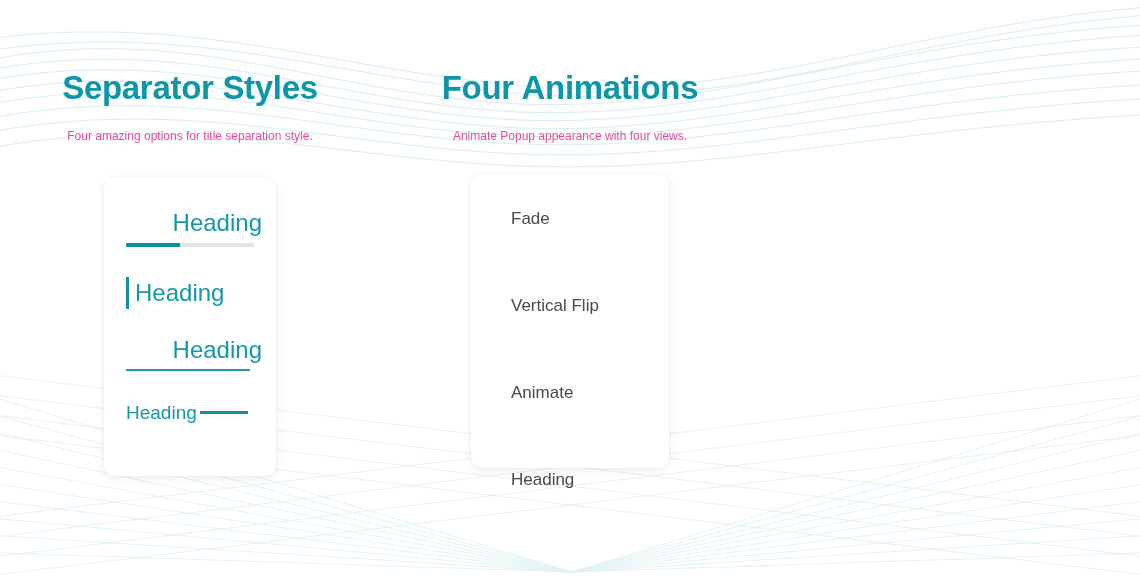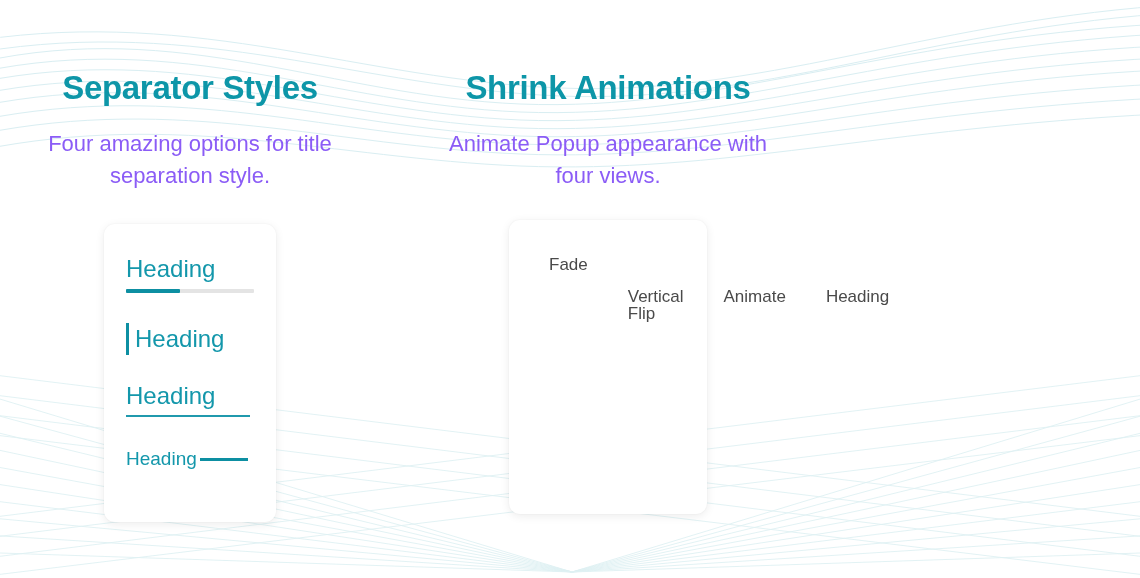--- a/index.html
+++ b/index.html
@@ -26,21 +26,20 @@
   }
 
   #content {
     position: relative;
     z-index: 2;
     width: 1008px;
     height: 578px;
     display: flex;
     flex-direction: row;
     align-items: flex-start;
-    gap: 38px;
   }
 
   .column {
     width: 380px;
     display: flex;
     flex-direction: column;
     align-items: center;
   }
 
   .col-title {
@@ -48,32 +47,33 @@
     font-weight: bold;
     color: #0d96a8;
     letter-spacing: -0.3px;
     margin-top: 70px;
     line-height: 1.1;
     text-align: center;
   }
 
   .col-sub {
     margin-top: 22px;
-    font-size: 22px;
+    font-size: 12px;
     line-height: 1.45;
-    color: #8b5cf6;
+    color: #ec4899;
     text-align: center;
     max-width: 330px;
   }
 
   
   .card {
     background: #ffffff;
     border-radius: 11px;
     box-shadow: 0 2px 10px rgba(0,0,0,0.08), 0 0 2px rgba(0,0,0,0.05);
+    text-align: right;
   }
 
   
   .card-separators {
     margin-top: 32px;
     width: 172px;
     height: 298px;
     padding: 26px 0 0 0;
     box-sizing: border-box;
   }
@@ -178,31 +178,31 @@
   }
 
   
   .card-popups {
     margin-top: 28px;
     width: 198px;
     height: 294px;
     box-sizing: border-box;
     padding: 36px 0 0 0;
     display: flex;
-    flex-direction: row;
+    flex-direction: column;
     align-items: flex-start;
   }
   .popup-item {
     padding-left: 40px;
     font-size: 17px;
     color: #4a4a4a;
     line-height: 1;
   }
   .popup-item + .popup-item {
-    margin-top: 32px;
+    margin-top: 70px;
   }
 </style>
 </head>
 <body>
 
 <svg id="bg-waves" viewBox="0 0 1140 578" preserveAspectRatio="none" xmlns="http://www.w3.org/2000/svg">
   <g fill="none" stroke="#d9eef2" stroke-width="1">
     <path d="M-20,62 C180,18 330,96 520,104 C720,112 880,40 1160,24"></path>
     <path d="M-20,72 C180,30 330,104 520,112 C720,120 880,50 1160,34"></path>
     <path d="M-20,82 C180,42 330,112 520,120 C720,128 880,60 1160,46"></path>
@@ -272,21 +272,21 @@
       <div class="sep-item s4">
         <div class="sep-heading small">Heading</div>
         <div class="rule-side"></div>
       </div>
 
     </div>
   </div>
 
 
   <div class="column">
-    <div class="col-title">Shrink Animations</div>
+    <div class="col-title">Four Animations</div>
     <div class="col-sub">Animate Popup appearance with four views.</div>
 
     <div class="card card-popups">
       <div class="popup-item">Fade</div>
       <div class="popup-item">Vertical Flip</div>
       <div class="popup-item">Animate</div>
       <div class="popup-item">Heading</div>
     </div>
   </div>
 

